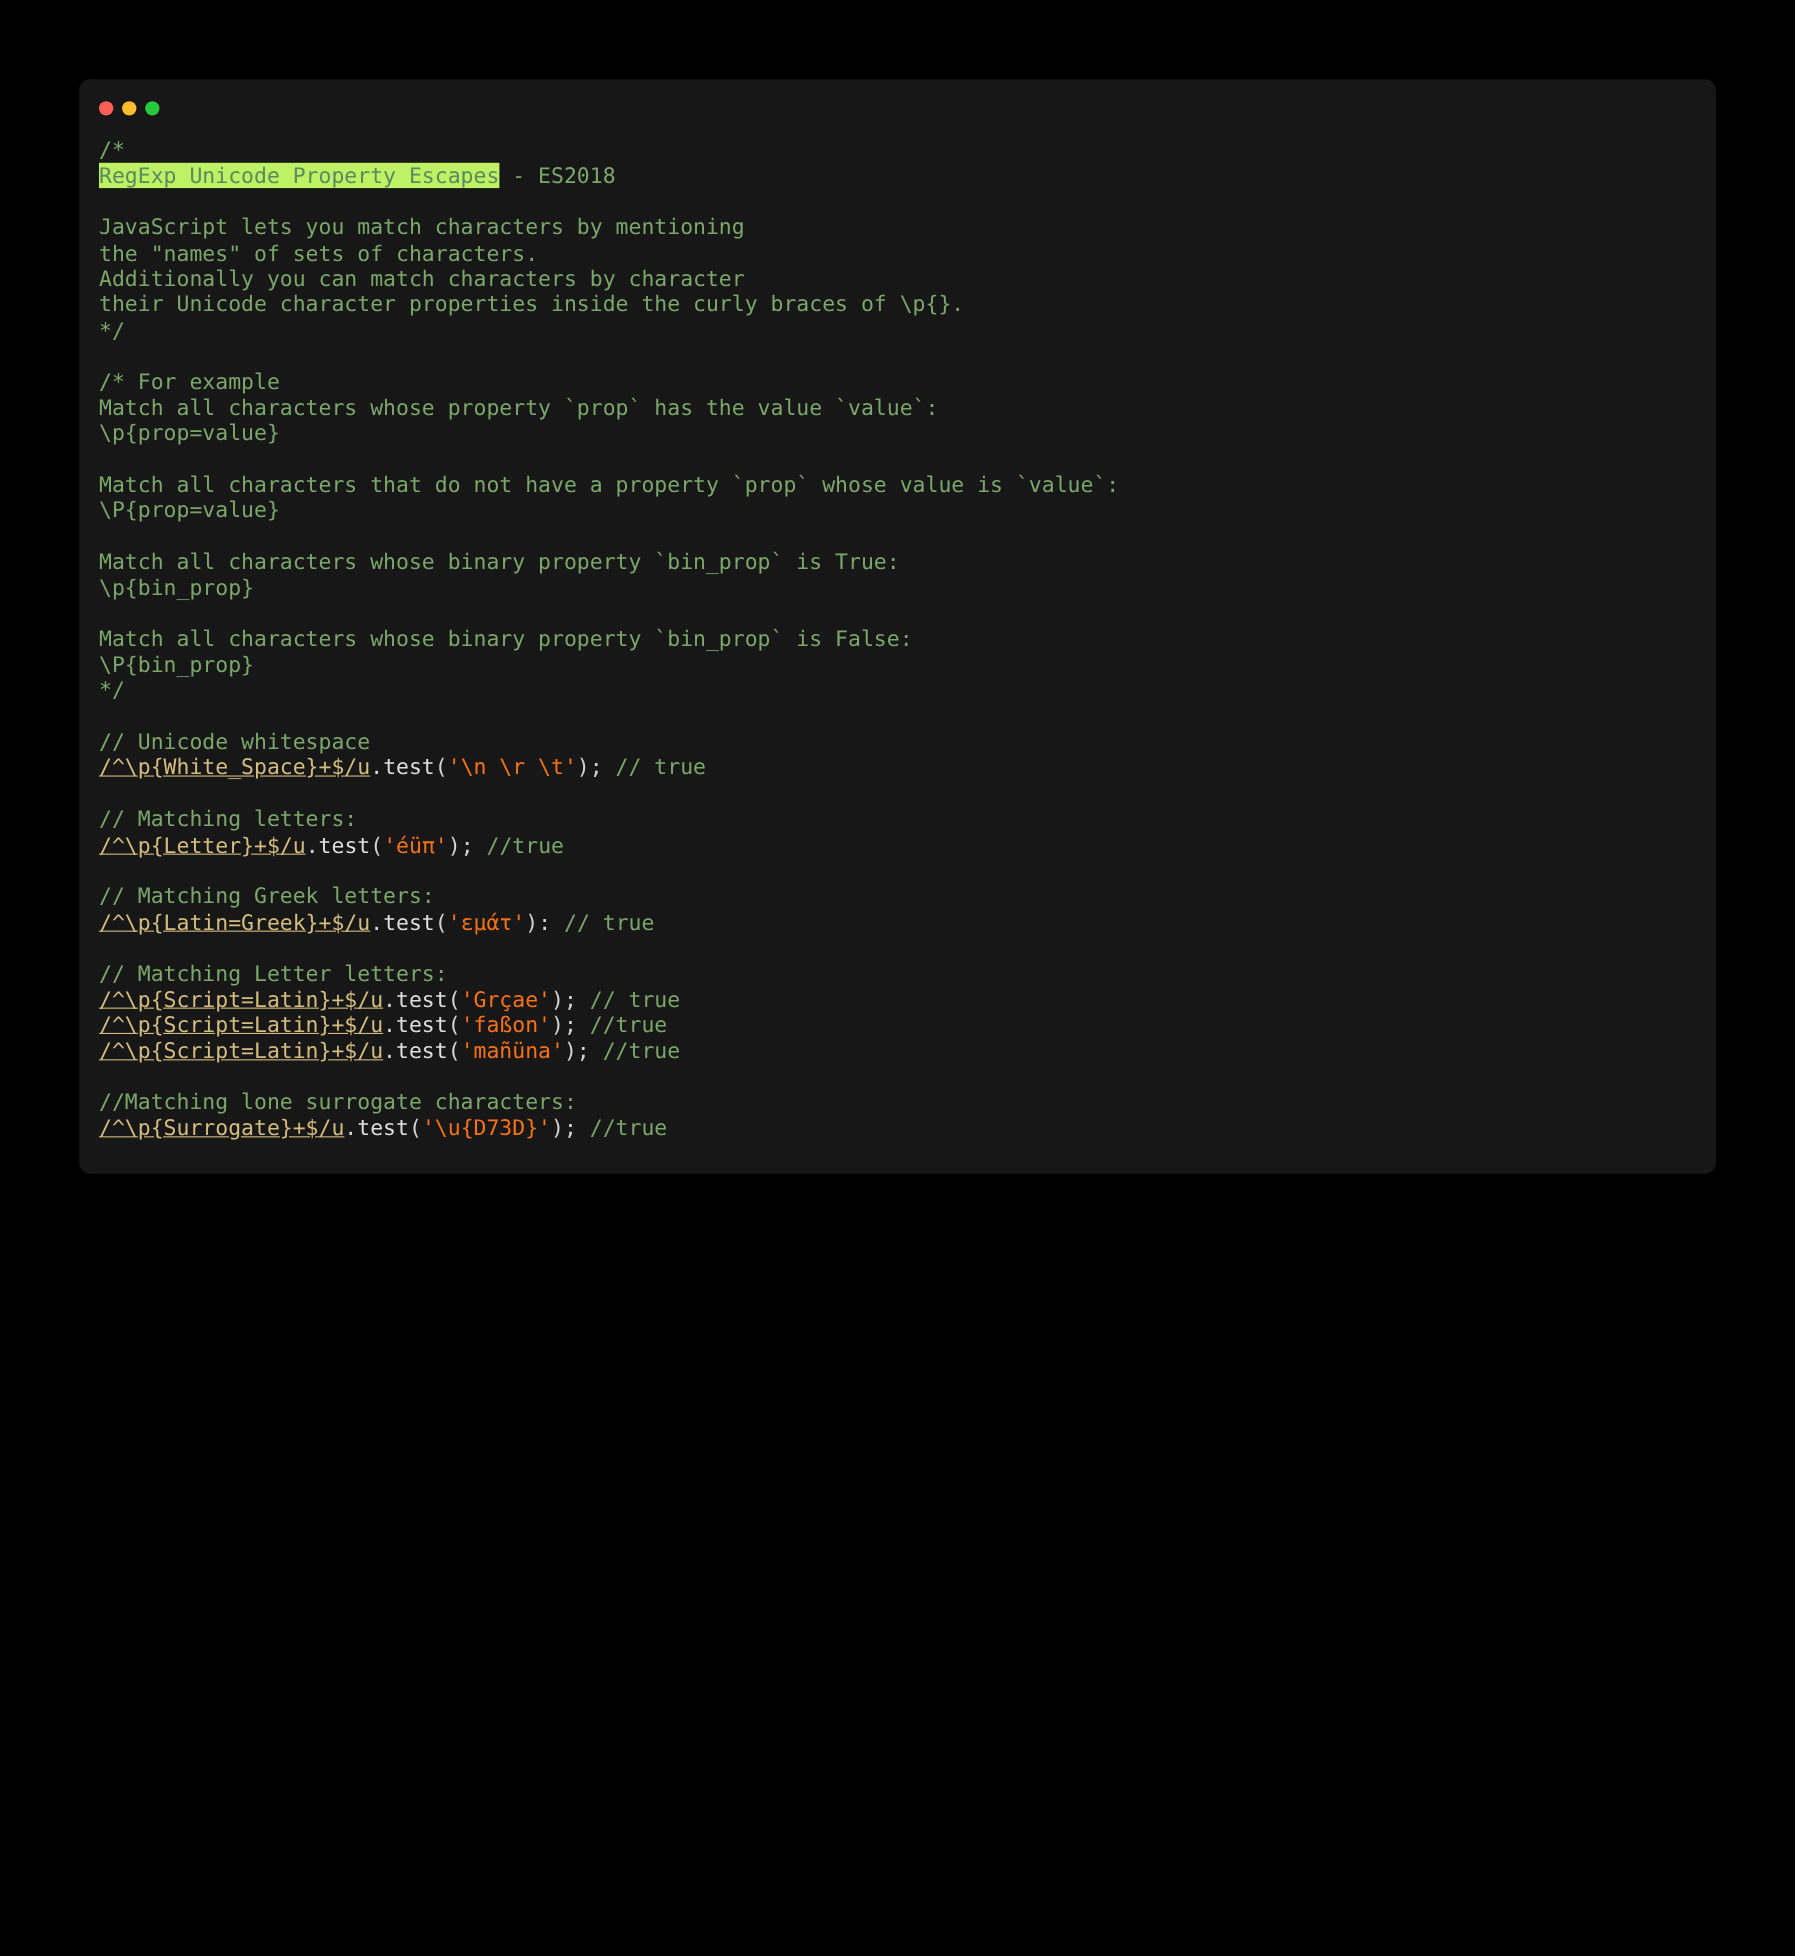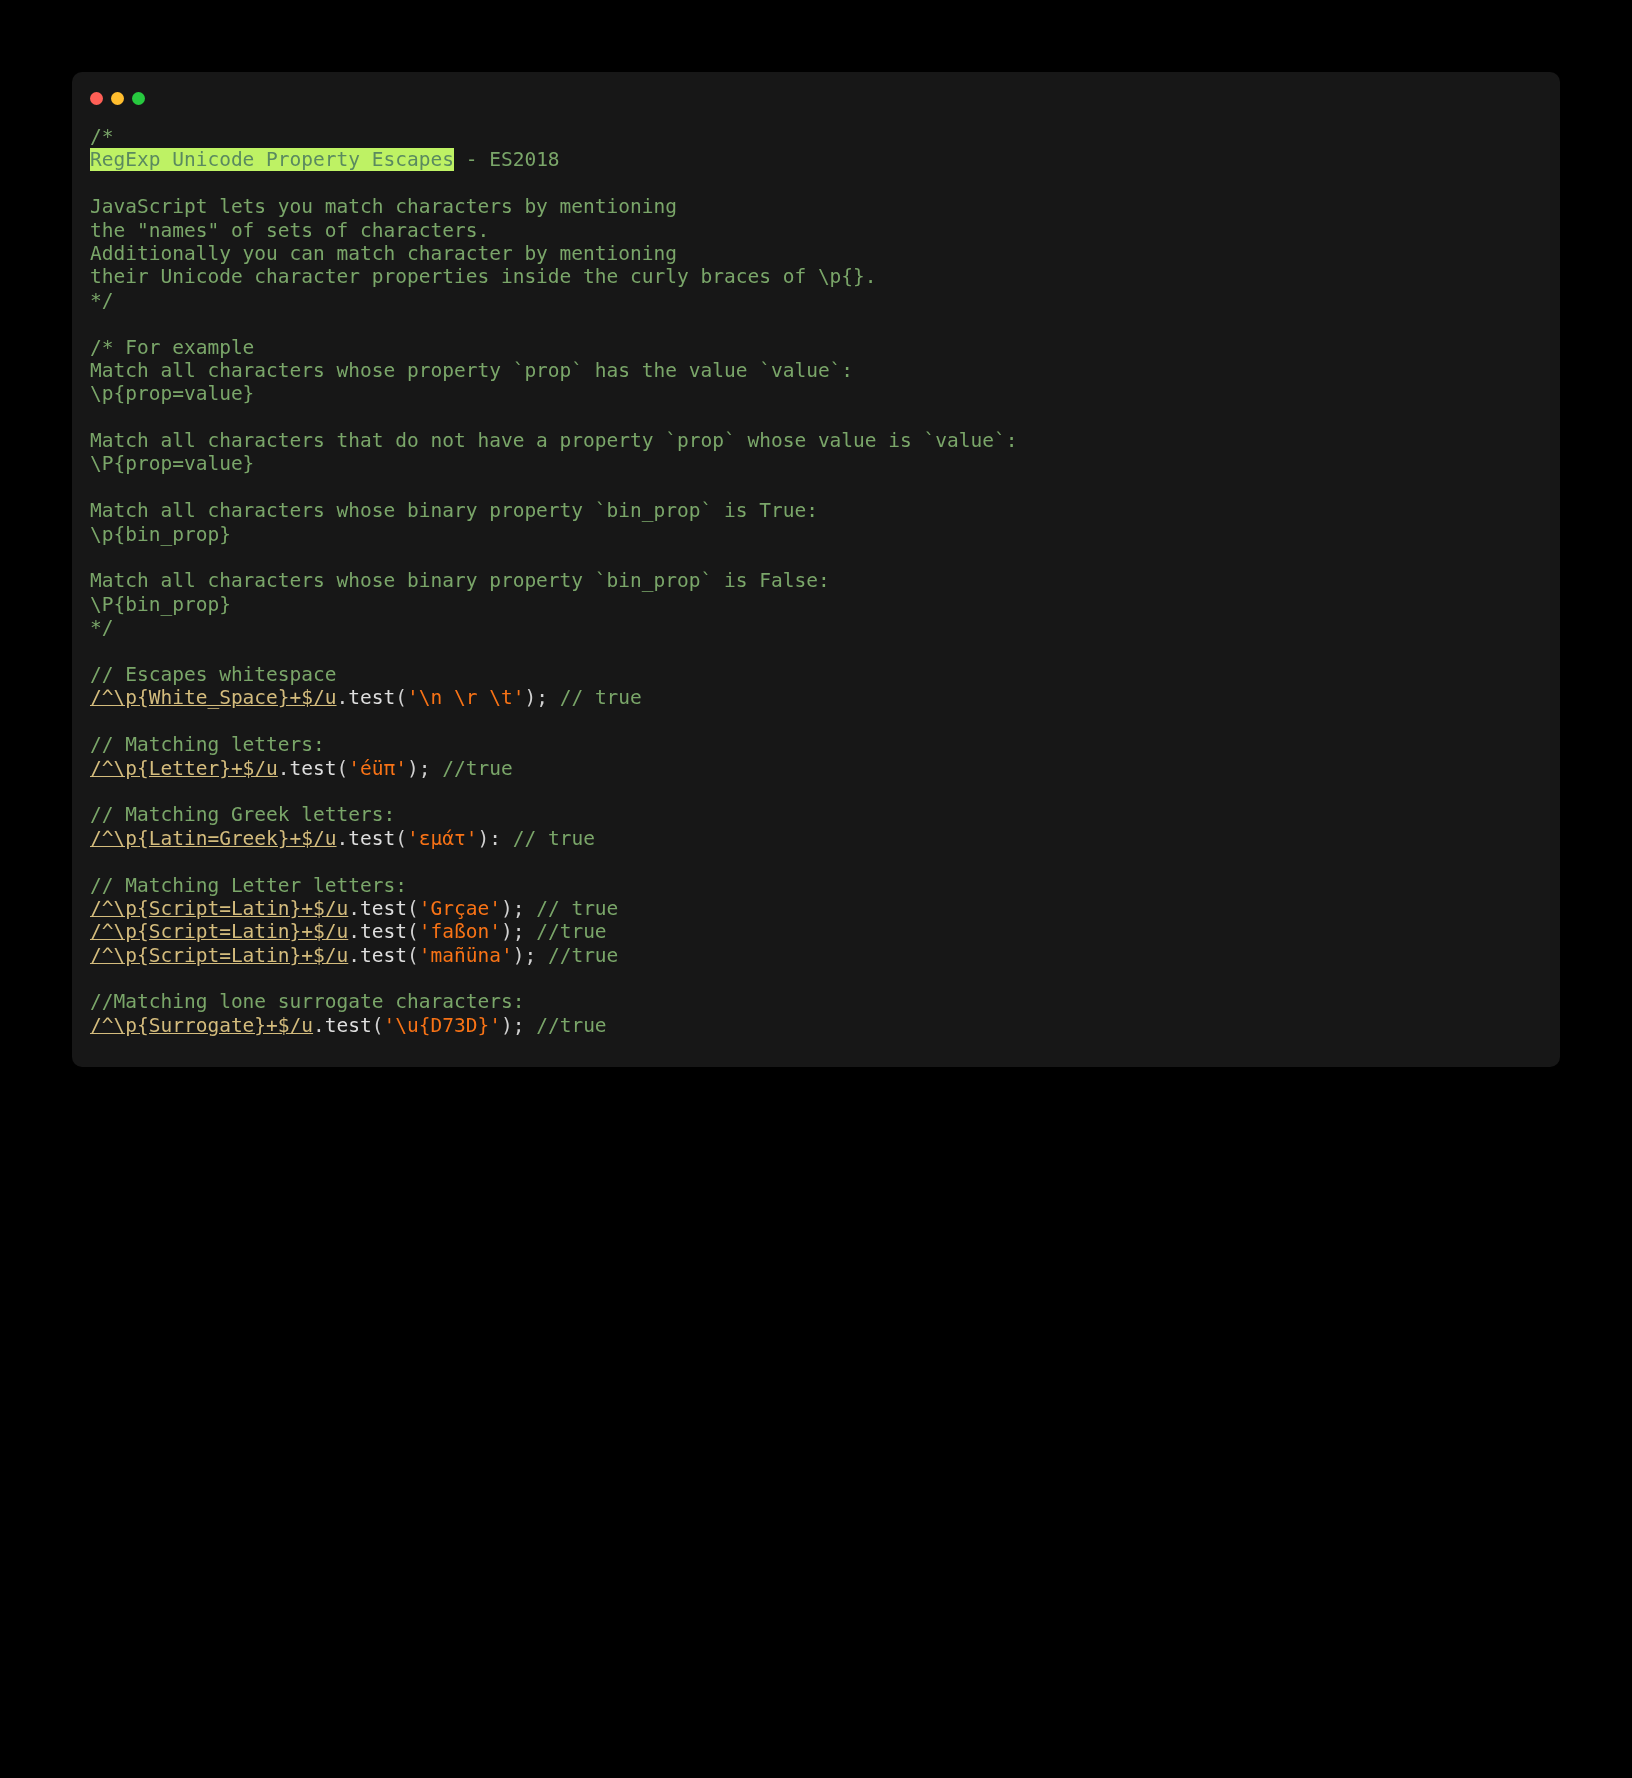--- a/index.html
+++ b/index.html
@@ -58,39 +58,39 @@
   <div class="titlebar">
     <div class="dot dot-red"></div>
     <div class="dot dot-yellow"></div>
     <div class="dot dot-green"></div>
   </div>
   <div class="code"><span class="comment">/*</span>
 <span class="highlight">RegExp Unicode Property Escapes</span><span class="comment"> - ES2018</span>
 <span class="comment"></span>
 <span class="comment">JavaScript lets you match characters by mentioning</span>
 <span class="comment">the "names" of sets of characters.</span>
-<span class="comment">Additionally you can match character by mentioning</span>
+<span class="comment">Additionally you can match characters by character</span>
 <span class="comment">their Unicode character properties inside the curly braces of \p{}.</span>
 <span class="comment">*/</span>
 <span></span>
 <span class="comment">/* For example</span>
 <span class="comment">Match all characters whose property `prop` has the value `value`:</span>
 <span class="comment">\p{prop=value}</span>
 <span></span>
 <span class="comment">Match all characters that do not have a property `prop` whose value is `value`:</span>
 <span class="comment">\P{prop=value}</span>
 <span></span>
 <span class="comment">Match all characters whose binary property `bin_prop` is True:</span>
 <span class="comment">\p{bin_prop}</span>
 <span></span>
 <span class="comment">Match all characters whose binary property `bin_prop` is False:</span>
 <span class="comment">\P{bin_prop}</span>
 <span class="comment">*/</span>
 <span></span>
-<span class="comment">// Escapes whitespace</span>
+<span class="comment">// Unicode whitespace</span>
 <span class="regex">/^\p{White_Space}+$/u</span><span class="punct">.</span><span class="method">test</span><span class="punct">(</span><span class="string">'\n \r \t'</span><span class="punct">); </span><span class="comment">// true</span>
 <span></span>
 <span class="comment">// Matching letters:</span>
 <span class="regex">/^\p{Letter}+$/u</span><span class="punct">.</span><span class="method">test</span><span class="punct">(</span><span class="string">'éüπ'</span><span class="punct">); </span><span class="comment">//true</span>
 <span></span>
 <span class="comment">// Matching Greek letters:</span>
 <span class="regex">/^\p{Latin=Greek}+$/u</span><span class="punct">.</span><span class="method">test</span><span class="punct">(</span><span class="string">'εμάτ'</span><span class="punct">): </span><span class="comment">// true</span>
 <span></span>
 <span class="comment">// Matching Letter letters:</span>
 <span class="regex">/^\p{Script=Latin}+$/u</span><span class="punct">.</span><span class="method">test</span><span class="punct">(</span><span class="string">'Grçae'</span><span class="punct">); </span><span class="comment">// true</span>

